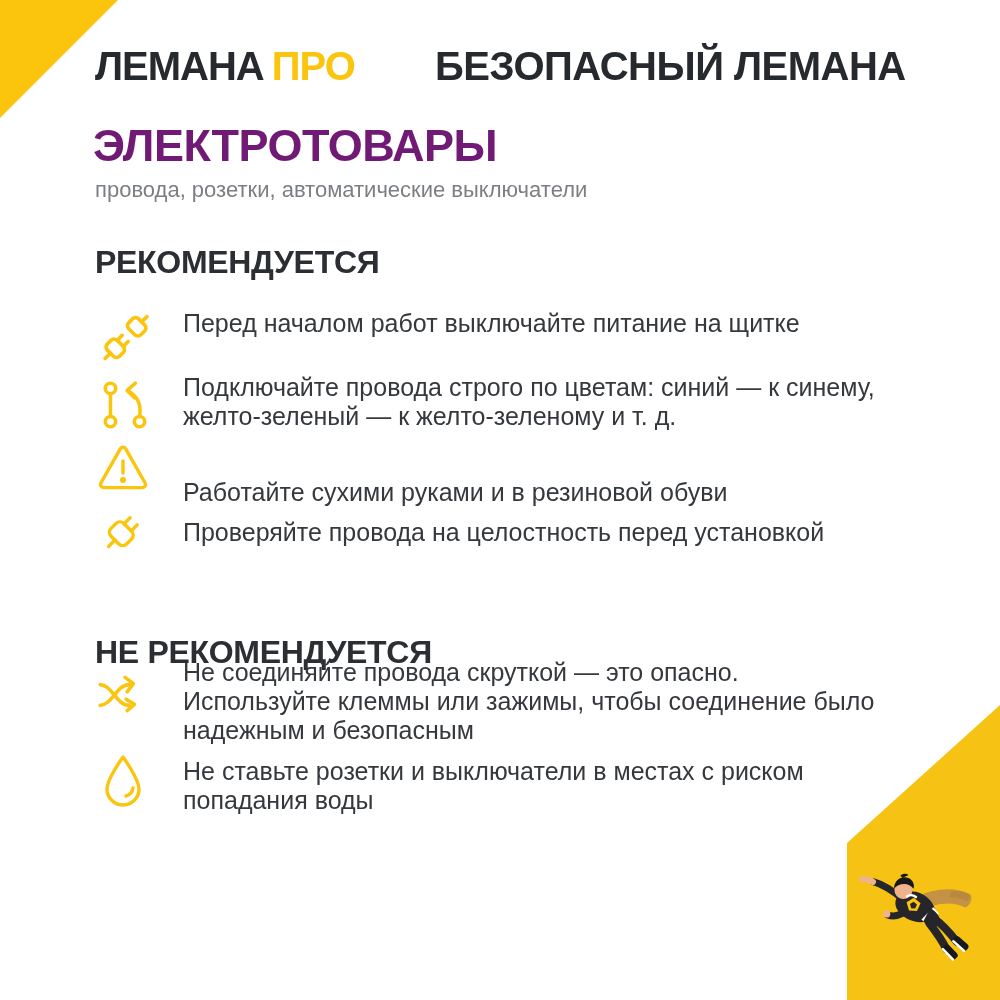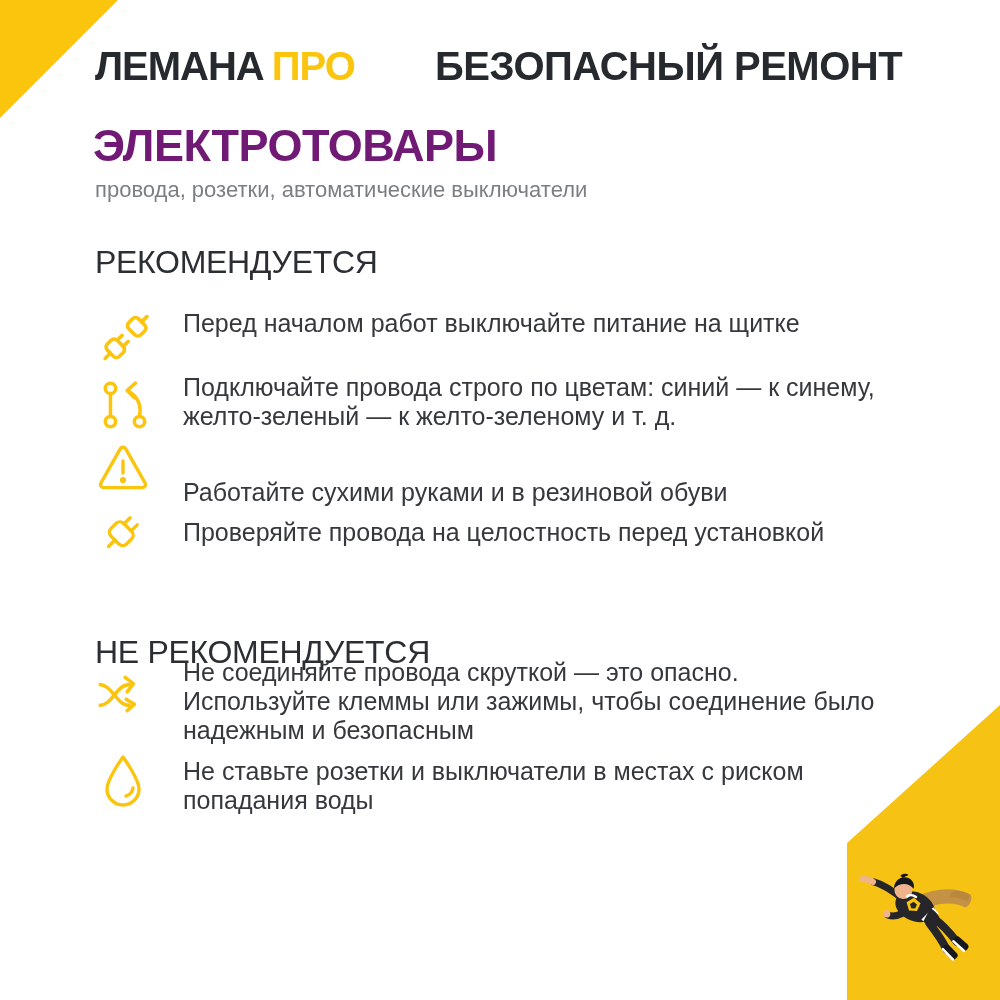--- a/index.html
+++ b/index.html
@@ -22,41 +22,41 @@
   .logo{left:95px;top:44px;font-size:40px;font-weight:900;letter-spacing:-1px;
         color:#26292d;white-space:nowrap;}
   .logo .pro{color:#FBC40D;margin-left:8px;margin-top:44px;}
   .header-title{left:435px;top:44px;font-size:40px;font-weight:800;
         letter-spacing:-0.5px;color:#26292d;white-space:nowrap;}
   
   .page-title{left:93px;top:120px;font-size:45px;font-weight:800;
         letter-spacing:-0.5px;color:#701a75;white-space:nowrap;}
   .page-subtitle{left:95px;top:177px;font-size:22px;color:#7b7f83;white-space:nowrap;}
   
-  .section-heading{font-size:32px;font-weight:400;color:#2b2f33;
+  .section-heading{font-size:32px;font-weight:700;color:#2b2f33;
         letter-spacing:-0.3px;white-space:nowrap;}
   .h-recommended{left:95px;top:244px;}
   .h-not-recommended{left:95px;top:594px;margin-top:40px;}
   
   .item-text{font-size:25px;line-height:29px;color:#35383c;white-space:pre-line;}
   .item-icon{display:flex;align-items:center;justify-content:center;}
   .item-icon svg{display:block;}
   
   .mascot{right:18px;bottom:33px;width:132px;height:112px;}
 </style>
 </head>
 <body>
 
 <div class="abs corner-tl"></div>
 <div class="abs corner-br"></div>
 
 <div class="abs logo">
   <span>ЛЕМАНА</span><span class="pro">ПРО</span>
 </div>
-<div class="abs header-title">БЕЗОПАСНЫЙ РЕМОНТ</div>
+<div class="abs header-title">БЕЗОПАСНЫЙ ЛЕМАНА</div>
 
 <div class="abs page-title">ЭЛЕКТРОТОВАРЫ</div>
 <div class="abs page-subtitle">провода, розетки, автоматические выключатели</div>
 
 <div class="abs section-heading h-recommended">РЕКОМЕНДУЕТСЯ</div>
 <div class="abs section-heading h-not-recommended">НЕ РЕКОМЕНДУЕТСЯ</div>
 
 <div class="abs item-icon" style="left:96px;top:307px;width:60px;height:60px;">
   <svg width="60" height="60" viewBox="0 0 56 56" fill="none" stroke="#FBC40D" stroke-width="3.4" stroke-linecap="round" stroke-linejoin="round">
     <g transform="rotate(45 18 38.5)">

